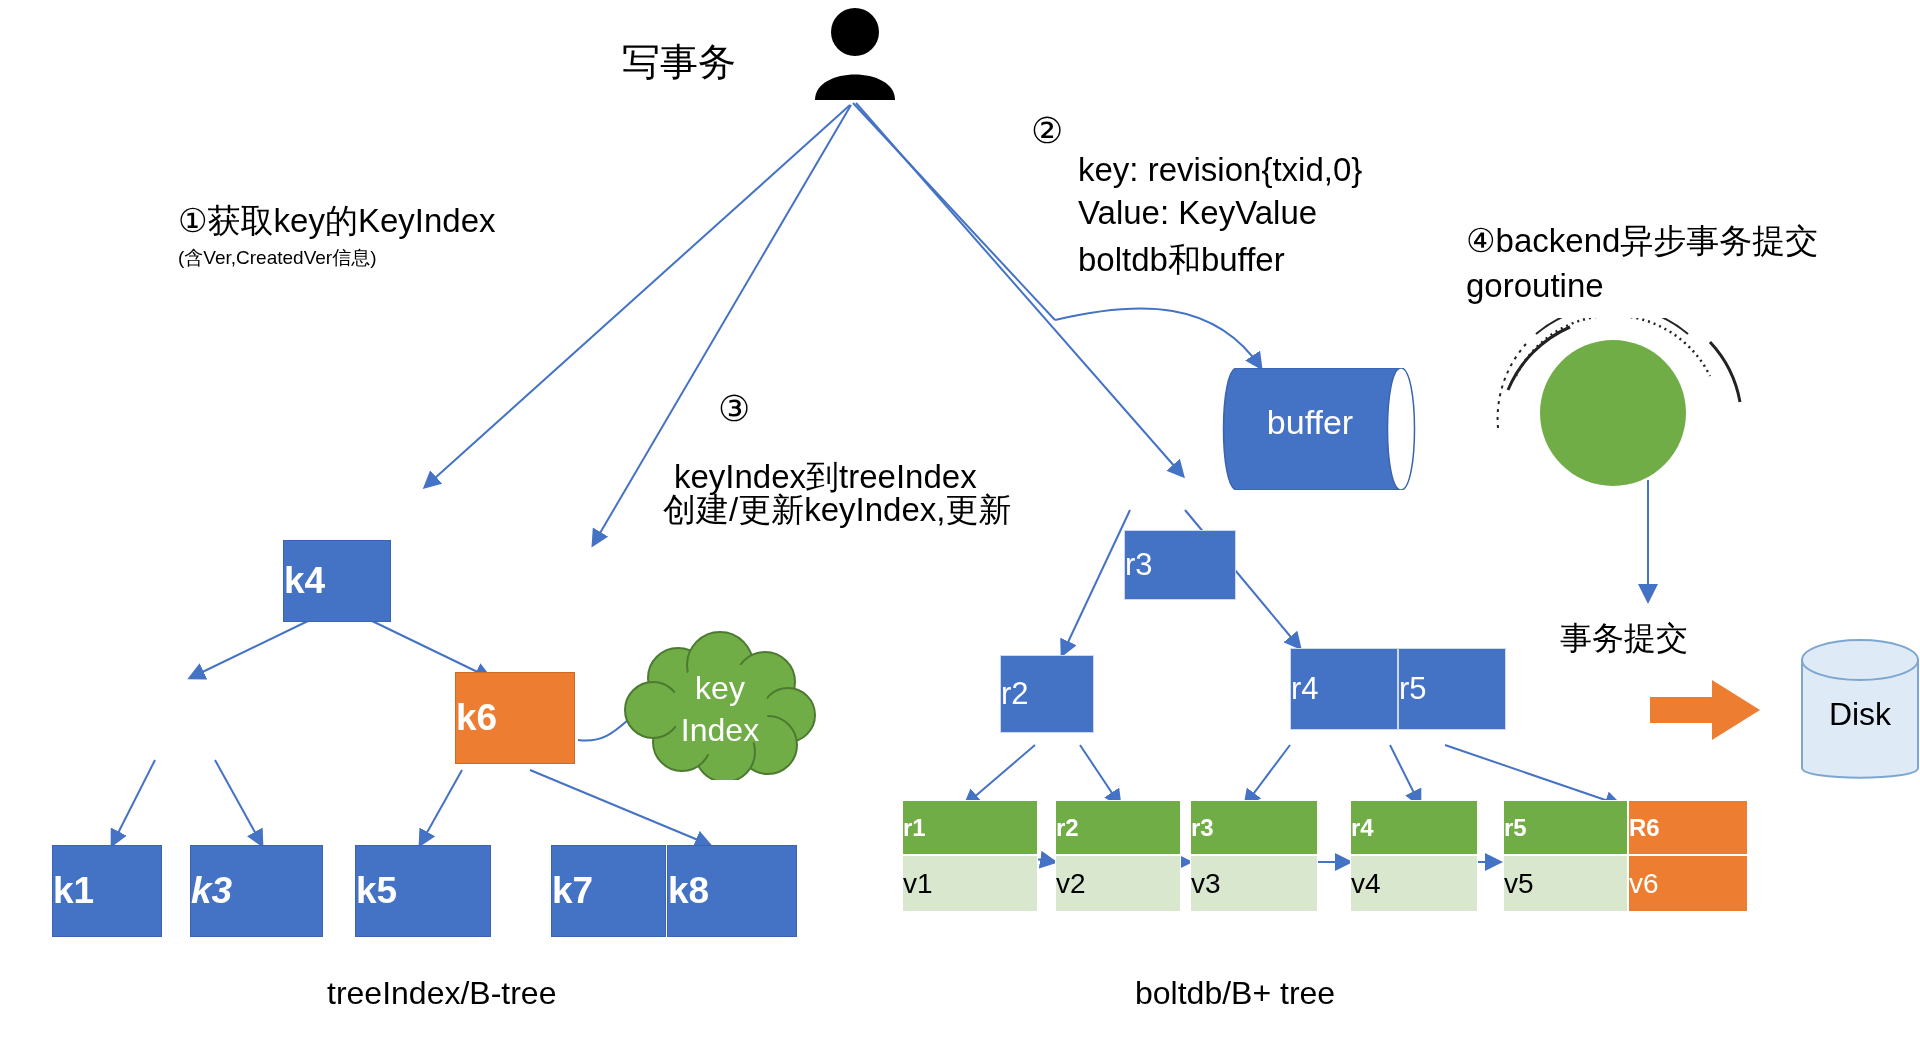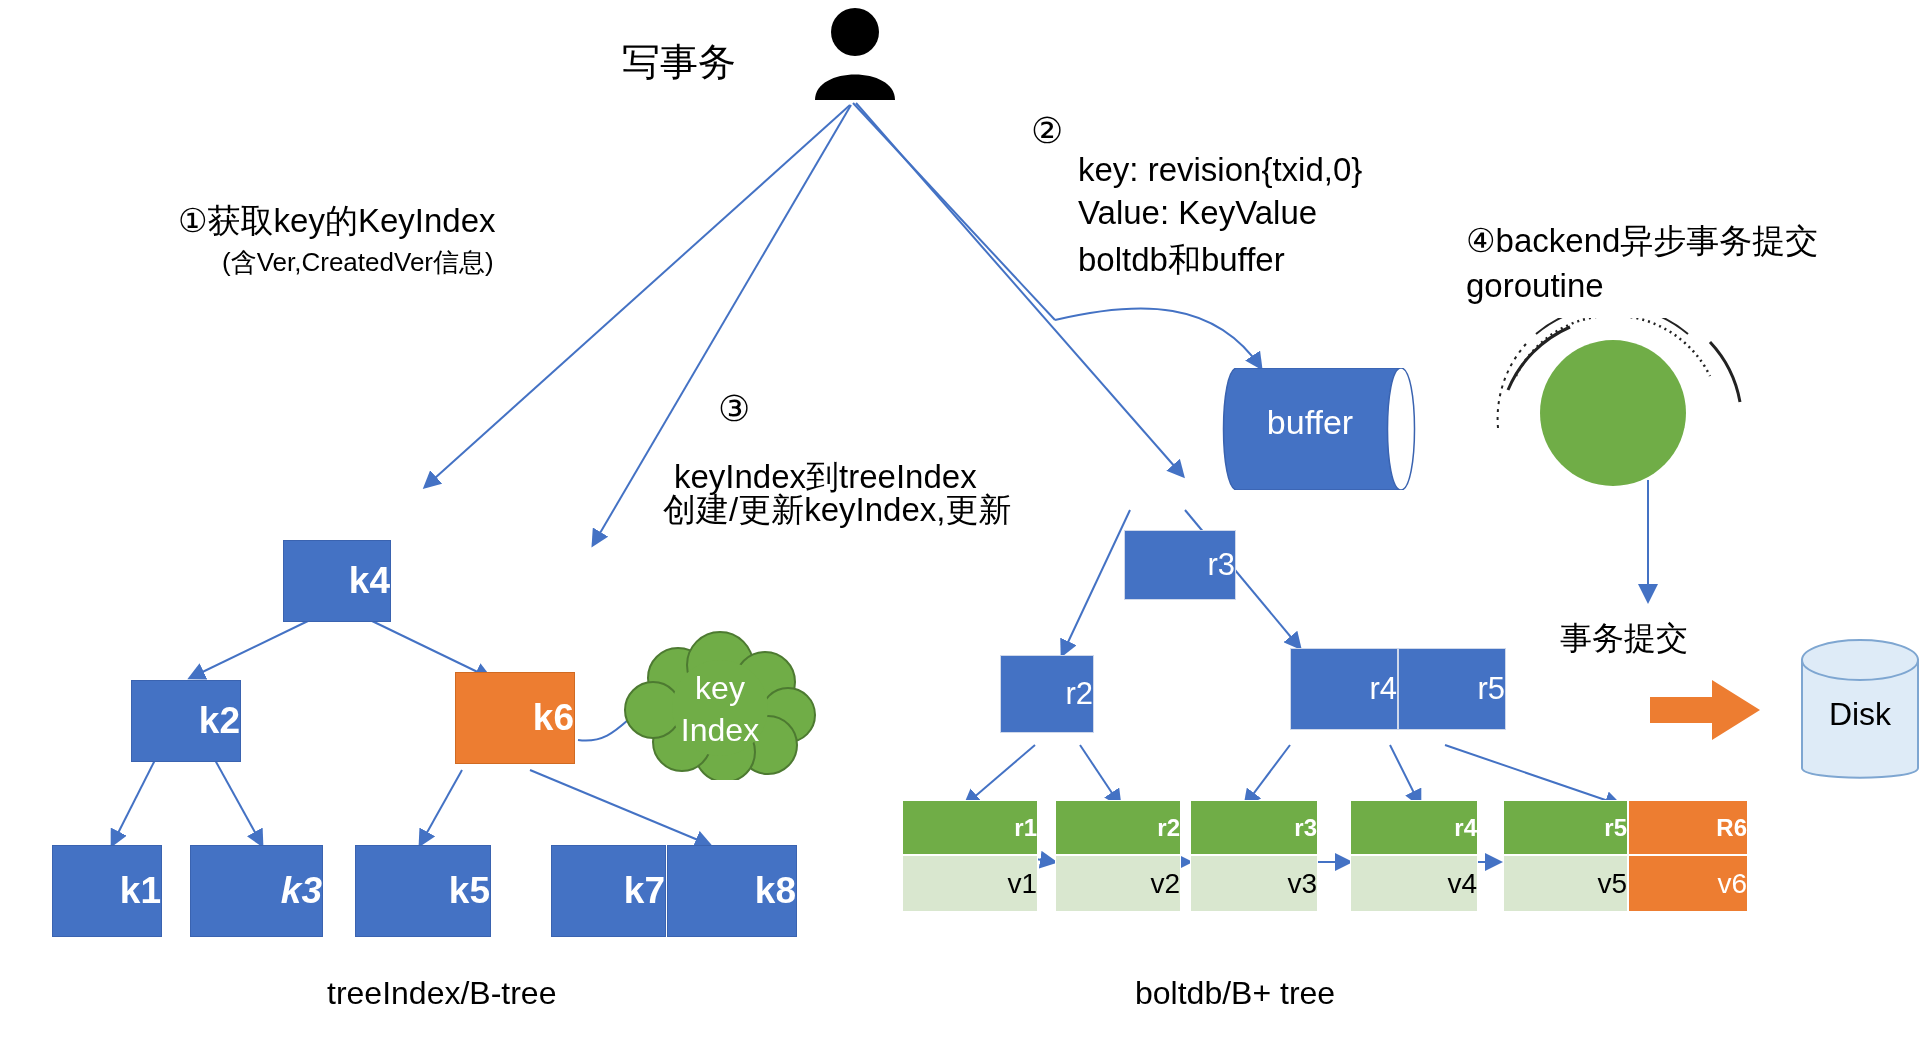--- a/index.html
+++ b/index.html
@@ -4,23 +4,23 @@
 <style>
   html,body{margin:0;padding:0;}
   body{
     width:1920px;height:1063px;background:#ffffff;position:relative;overflow:hidden;
     font-family:"Liberation Sans","DejaVu Sans",sans-serif;color:#000;
   }
   .stage{position:absolute;left:0;top:0;width:1920px;height:946px;}
   svg.wires{position:absolute;left:0;top:0;width:1920px;height:1063px;pointer-events:none;}
   .txt{position:absolute;white-space:pre;line-height:1.18;}
   .ann{font-size:33px;letter-spacing:0px;}
-  .ann-small{font-size:26px;margin-left:44px;}
+  .ann-small{font-size:19px;}
   .node{
-    position:absolute;display:flex;align-items:center;justify-content:flex-end;
+    position:absolute;display:flex;align-items:center;justify-content:flex-start;
     color:#fff;font-weight:bold;box-sizing:border-box;
   }
   .blue{background:#4472C4;}
   .orange{background:#ED7D31;}
   .green{background:#70AD47;}
   .greenlt{background:#D9E7CF;color:#000;font-weight:normal;}
   .kbox{font-size:37px;border:1px solid #3a63b0;}
   .rbox{font-size:31px;font-weight:normal;border:1px solid #cfd8ea;}
   .leafcell{font-size:24px;font-weight:bold;border:1px solid #ffffff;}
   .valcell{font-size:28px;font-weight:normal;border:1px solid #ffffff;color:#000;}
@@ -127,23 +127,20 @@
       <path d="M30,72 A118,118 0 0,1 92,9" fill="none" stroke="#222" stroke-width="3"></path>
       <path d="M232,24 A118,118 0 0,1 262,84" fill="none" stroke="#222" stroke-width="3"></path>
       <path d="M48,26 A112,112 0 0,0 20,110" fill="none" stroke="#222" stroke-width="2" stroke-dasharray="3,5"></path>
       <path d="M58,16 A118,118 0 0,1 210,16" fill="none" stroke="#222" stroke-width="2"></path>
     </svg>
   </div>
 
   <div class="node blue kbox" style="left:283px;top:540px;width:108px;height:82px;">
     <span>k4</span>
   </div>
-  <div class="node blue kbox" style="left:131px;top:680px;width:110px;height:82px;">
-    <span>k2</span>
-  </div>
   <div class="node orange kbox" style="left:455px;top:672px;width:120px;height:92px;border-color:#d06a22;">
     <span>k6</span>
   </div>
 
   <div class="node blue kbox" style="left:52px;top:845px;width:110px;height:92px;">
     <span>k1</span>
   </div>
   <div class="node blue kbox" style="left:190px;top:845px;width:133px;height:92px;font-style:italic;">
     <span>k3</span>
   </div>

